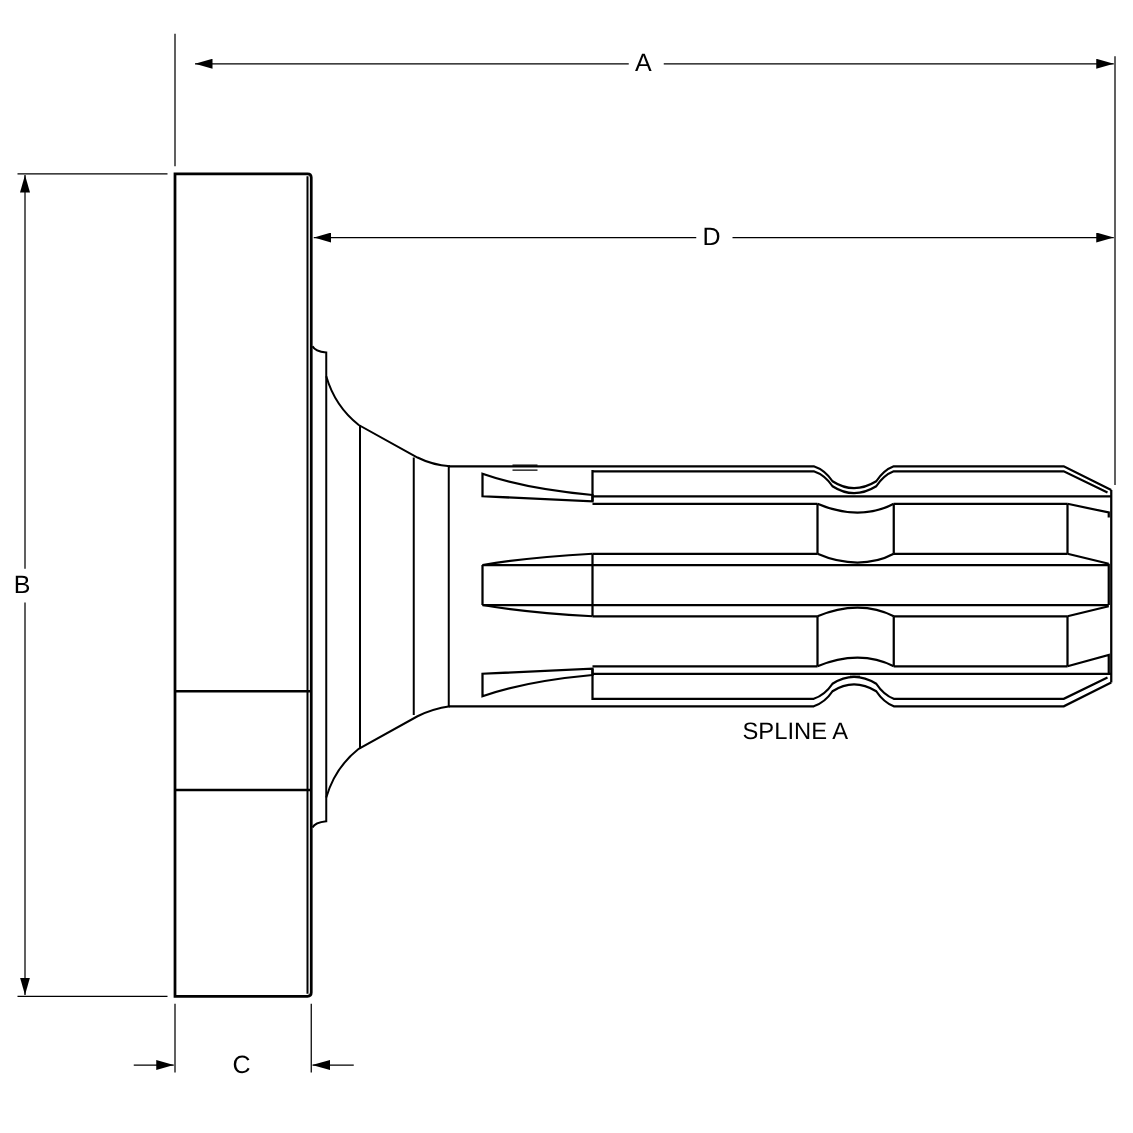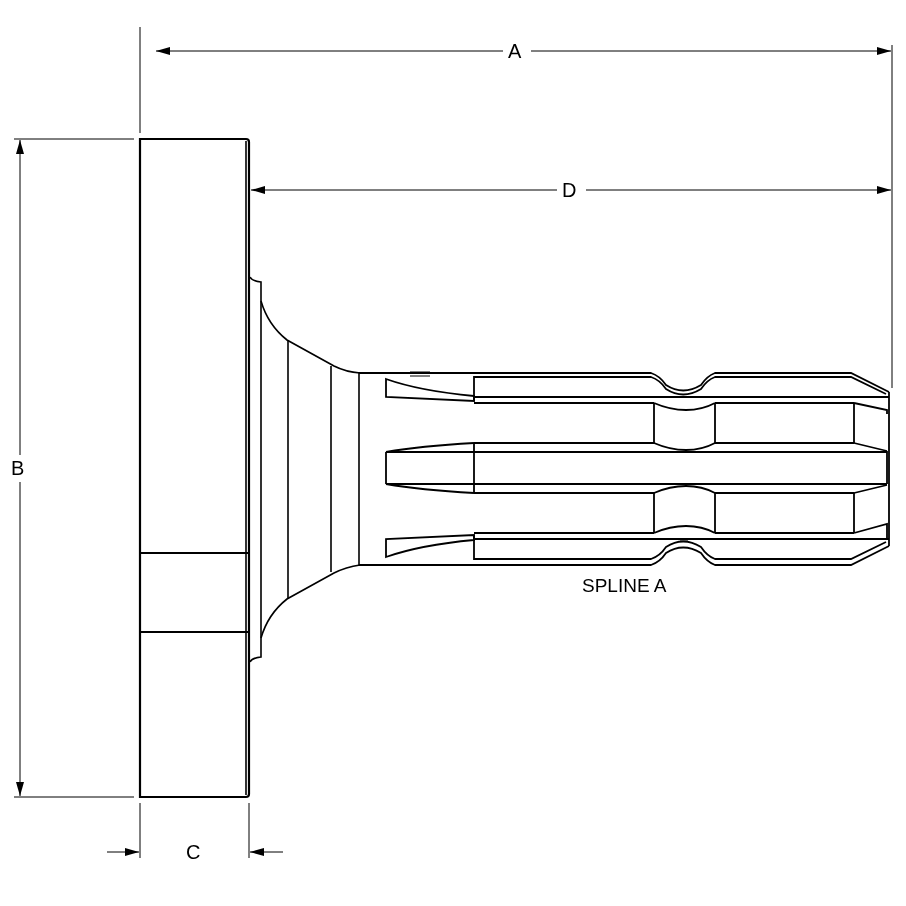--- a/index.html
+++ b/index.html
@@ -1,19 +1,19 @@
 <!DOCTYPE html>
 <html><head>
   <meta charset="utf-8">
   <style>
     html, body { margin: 0; padding: 0; background: #ffffff; }
     body { width: 906px; height: 906px; overflow: hidden; position: relative; }
     #canvas { position: absolute; left: 0; top: 0; width: 906px; height: 906px; }
     .lbl { position: absolute; font-family: "Liberation Sans", "DejaVu Sans", sans-serif; font-size: 20px; color: #000; background: #fff; line-height: 22px; padding: 0 4px; }
-    .lbl-sm { font-size: 19px; background: transparent; padding: 0; }
+    .lbl-sm { font-size: 19px; background: transparent; padding: 0; margin-left: 12px; }
   </style>
 </head>
 <body>
 
 <div id="canvas">
   <svg width="906" height="906" viewBox="0 0 906 906" xmlns="http://www.w3.org/2000/svg">
     <defs>
       <marker id="arr" markerWidth="14" markerHeight="8" refX="14" refY="4" orient="auto" markerUnits="userSpaceOnUse">
         <path d="M0,0 L14,4 L0,8 Z" fill="#000"></path>
       </marker>

